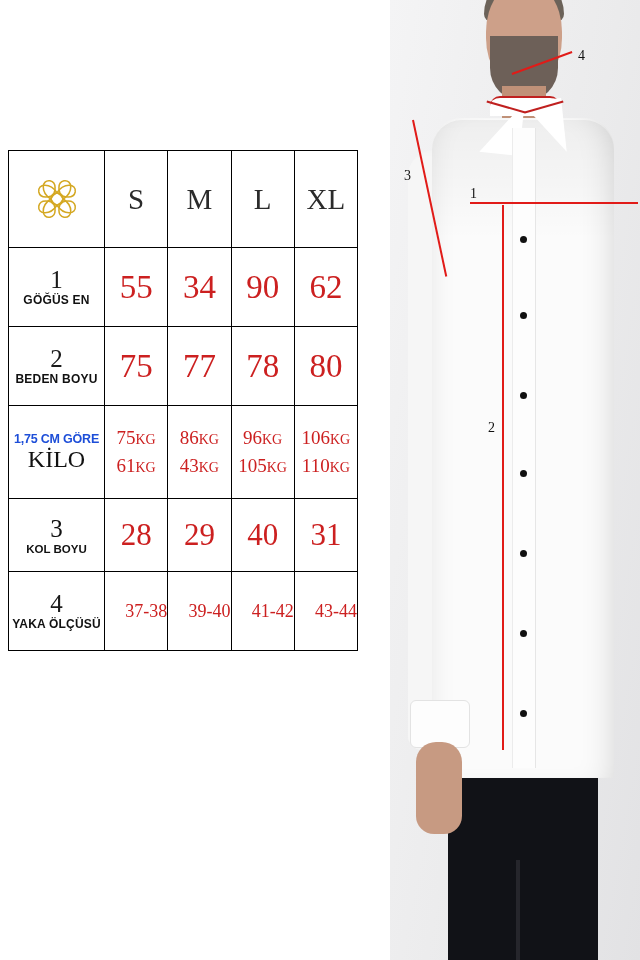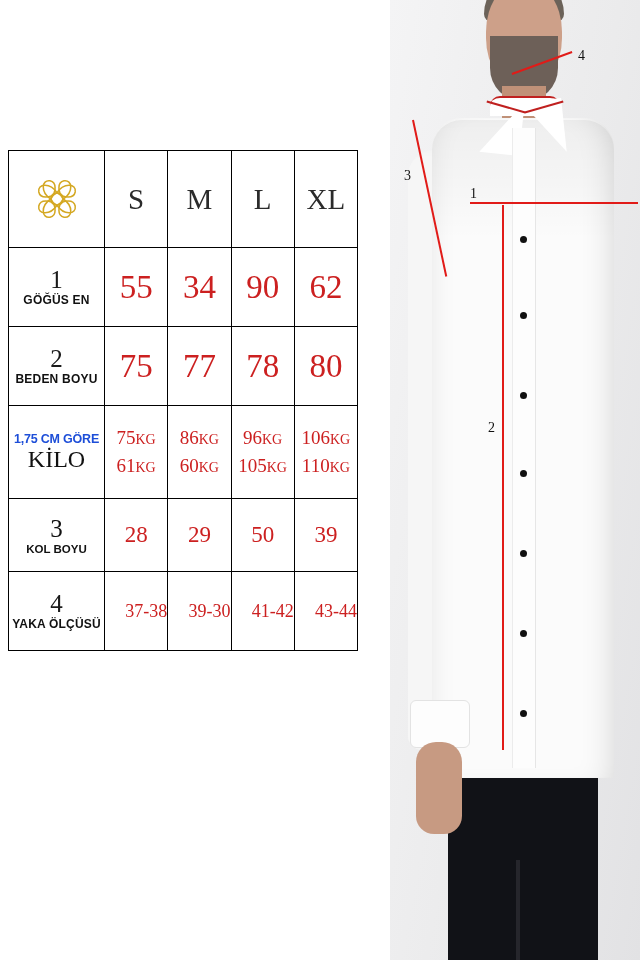--- a/index.html
+++ b/index.html
@@ -70,21 +70,21 @@
     font-size: 33px;
     font-family: "Liberation Serif", serif;
     height: 78px;
   }
   .val.kilo {
     font-size: 19px;
     line-height: 1.45;
     height: 92px;
   }
   .val.kilo .kg { font-size: 14px; }
-  .val.big { font-size: 23px; height: 72px; }
+  .val.big { font-size: 31px; height: 72px; }
   .val.small { font-size: 18px; height: 78px; text-align: right; }
   .kilo-label-top {
     font-size: 12.5px;
     font-weight: bold;
     color: #1d4ed8;
     letter-spacing: -0.2px;
     display: block;
   }
   .kilo-label-bottom {
     font-size: 24px;
@@ -329,50 +329,50 @@
       <td class="row-label">
         <span class="kilo-label-top">1,75 CM GÖRE</span>
         <span class="kilo-label-bottom">KİLO</span>
       </td>
       <td class="val kilo">
         <span>75</span><span class="kg">KG</span><br>
         <span>61</span><span class="kg">KG</span>
       </td>
       <td class="val kilo">
         <span>86</span><span class="kg">KG</span><br>
-        <span>60</span><span class="kg">KG</span>
+        <span>43</span><span class="kg">KG</span>
       </td>
       <td class="val kilo">
         <span>96</span><span class="kg">KG</span><br>
         <span>105</span><span class="kg">KG</span>
       </td>
       <td class="val kilo">
         <span>106</span><span class="kg">KG</span><br>
         <span>110</span><span class="kg">KG</span>
       </td>
     </tr>
 
     <tr>
       <td class="row-label">
         <div class="rowlabel-3">3</div>
         <div class="rowlabel-3-sub">KOL BOYU</div>
       </td>
       <td class="val big">28</td>
       <td class="val big">29</td>
-      <td class="val big">50</td>
-      <td class="val big">39</td>
+      <td class="val big">40</td>
+      <td class="val big">31</td>
     </tr>
 
     <tr>
       <td class="row-label">
         <div class="row-num">4</div>
         <div class="row-sub">YAKA ÖLÇÜSÜ</div>
       </td>
       <td class="val small">37-38</td>
-      <td class="val small">39-30</td>
+      <td class="val small">39-40</td>
       <td class="val small">41-42</td>
       <td class="val small">43-44</td>
     </tr>
   </tbody>
     </table>
 </div>
 
 <div id="photo">
   <div class="ph-bg"></div>
 

